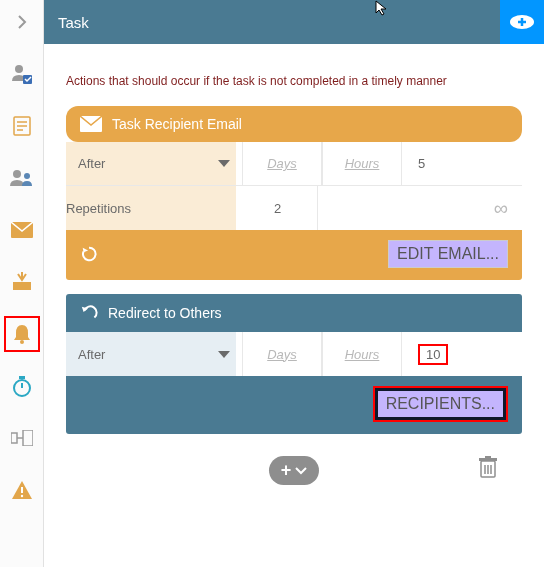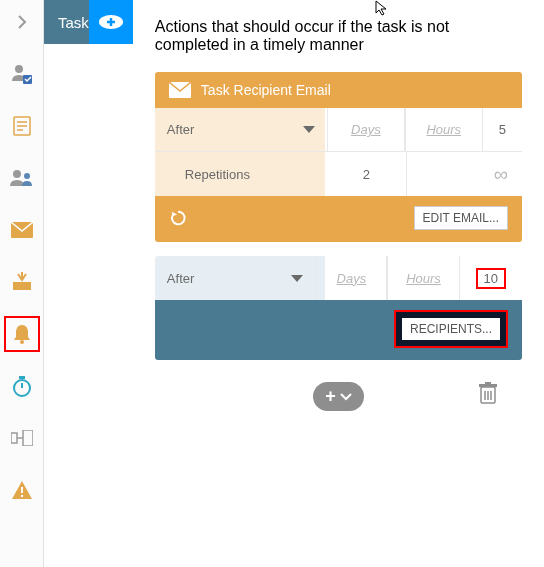--- a/index.html
+++ b/index.html
@@ -2,52 +2,52 @@
 <html><head>
 <meta charset="utf-8">
 <style>
 * { box-sizing: border-box; margin: 0; padding: 0; }
 body { font-family: 'Segoe UI', Arial, sans-serif; background: #fff; width: 544px; height: 567px; overflow: hidden; position: relative; }
 
 .sidebar { position: absolute; left: 0; top: 0; width: 44px; height: 567px; background: #fbfbfb; border-right: 1px solid #e1e1e1; display: flex; flex-direction: column; align-items: center; padding-top: 4px; gap: 16px; }
 .sidebar-item { width: 36px; height: 36px; display: flex; align-items: center; justify-content: center; cursor: pointer; border: 2px solid transparent; }
 .sidebar-item.selected { border: 2px solid #ff0000; }
 
-.main { position: absolute; left: 44px; top: 0; right: 0; bottom: 0; display: flex; flex-direction: row; }
+.main { position: absolute; left: 44px; top: 0; right: 0; bottom: 0; display: flex; flex-direction: column; gap: 12px; }
 .titlebar { height: 44px; background: #4a7a92; color: #fff; display: flex; align-items: center; padding: 0 14px; font-size: 15px; justify-content: space-between; }
 .eye-btn { width: 44px; height: 44px; background: #0296ff; display: flex; align-items: center; justify-content: center; margin-right: -14px; cursor: pointer; }
 
 .content { padding: 18px 22px 10px 22px; flex: 1; overflow: auto; }
 .section-title { color: #777; font-size: 15px; letter-spacing: 1px; margin-bottom: 6px; }
-.section-sub { color: #000000; font-size: 16px; margin-bottom: 18px; }
+.section-sub { color: #7f1d1d; font-size: 12px; margin-bottom: 18px; }
 
 .card { border-radius: 3px; overflow: hidden; margin-bottom: 14px; }
 .card-header { display: flex; align-items: center; gap: 10px; padding: 10px 14px; color: #fff; font-size: 14px; }
 .card-row { display: flex; align-items: stretch; height: 44px; font-size: 13px; color: #6a6a6a; }
 .card-foot { display: flex; align-items: center; justify-content: space-between; padding: 10px 14px 12px 14px; }
 
-.card.orange .card-header { background: #e7a74a; }
+.card.orange .card-header { background: #e7a74a; border-radius: 12px; }
 .card.orange .card-foot { background: #e7a74a; }
 .card.blue .card-header { background: #4a7a92; }
 .card.blue .card-foot { background: #4a7a92; }
 
 .cell { display: flex; align-items: center; }
 .cell-after { width: 176px; padding: 0 12px; justify-content: space-between; cursor: pointer; }
 .cell-unit { width: 80px; justify-content: center; font-style: italic; color: #b8b8b8; border-left: 1px solid #e8e8e8; border-right: 1px solid #e8e8e8; text-decoration: underline;}
 .cell-val { flex: 1; padding: 0 16px; color: #666; }
-.cell-left { width: 172px; padding: 0 30px; }
+.cell-left { width: 172px; padding: 0 0; }
 .cell-first { width: 80px; padding: 0 12px; justify-content:center;color:#666; border-right:1px solid #e8e8e8;}
 
 .row-orange-a { background: linear-gradient(to right, #faecd6 0, #faecd6 170px, #fff 170px); border-bottom: 1px solid #e8e8e8; }
 .row-orange-b { background: linear-gradient(to right, #faecd6 0, #faecd6 170px, #fff 170px); }
 .row-blue-a   { background: linear-gradient(to right, #e6eef3 0, #e6eef3 170px, #fff 170px); }
 
 .chev { width: 0; height: 0; border-left: 6px solid transparent; border-right: 6px solid transparent; border-top: 7px solid #6a6a6a; }
 
-.foot-btn { background: #ffffff; border: 1px solid #ccc; font-size: 12px; padding: 4px 8px; color: #555; cursor: pointer; }
+.foot-btn { background: #c4b5fd; border: 1px solid #ccc; font-size: 16px; padding: 4px 8px; color: #555; cursor: pointer; }
 .refresh-icon, .undo-icon { width: 18px; height: 18px; }
 
 .infinity { font-size: 20px; color: #bbb; margin-left: auto; padding-right: 14px; }
 .redbox { border: 2px solid #ff0000; padding: 1px 6px; display: inline-block; }
 
 .bottom-bar { display: flex; align-items: center; justify-content: center; padding: 8px 22px 14px 22px; position: relative; }
 .add-btn { background: #8e8e8e; color: #fff; border-radius: 18px; padding: 4px 12px; display: flex; align-items: center; gap: 4px; cursor: pointer; font-size: 18px; font-weight: bold; }
 .trash { position: absolute; right: 24px; top: 8px; cursor: pointer; }
 
 .cursor { position: absolute; left: 375px; top: 0px; pointer-events: none; }
@@ -168,35 +168,42 @@
       <div class="card-foot">
         <svg class="refresh-icon" viewBox="0 0 20 20">
             <path d="M10 3 A7 7 0 1 1 4 7" fill="none" stroke="#fff" stroke-width="2.2"></path>
             <path d="M3 3 L4 8 L9 6 Z" fill="#fff"></path>
           </svg>
         <button class="foot-btn">EDIT EMAIL...</button>
       </div>
     </div>
 
     <div class="card blue">
+      <div class="card-header">
+        <svg class="undo-icon" viewBox="0 0 20 20">
+            <path d="M16 15 A7 7 0 1 0 5 7" fill="none" stroke="#fff" stroke-width="2.2"></path>
+            <path d="M2 3 L4 9 L9 5 Z" fill="#fff"></path>
+          </svg>
+        <span>Redirect to Others</span>
+      </div>
       <div class="card-row row-blue-a">
         <div class="cell cell-after">
           <span>After</span>
           <span class="chev"></span>
         </div>
         <div class="cell cell-unit">Days</div>
         <div class="cell cell-unit">Hours</div>
         <div class="cell cell-val">
             <span class="redbox">10</span>
           </div>
       </div>
       <div class="card-foot">
         <span></span>
         <span class="redbox" style="padding:0;">
-          <button class="foot-btn" style="border:6px solid #0f172a;">RECIPIENTS...</button>
+          <button class="foot-btn" style="border:3px solid #0f172a;">RECIPIENTS...</button>
         </span>
       </div>
     </div>
 
     <div class="bottom-bar">
       <div class="add-btn">
         <span>+</span>
         <svg width="12" height="8" viewBox="0 0 12 8">
             <path d="M1 1 L6 6 L11 1" stroke="#fff" stroke-width="2" fill="none"></path>
           </svg>

